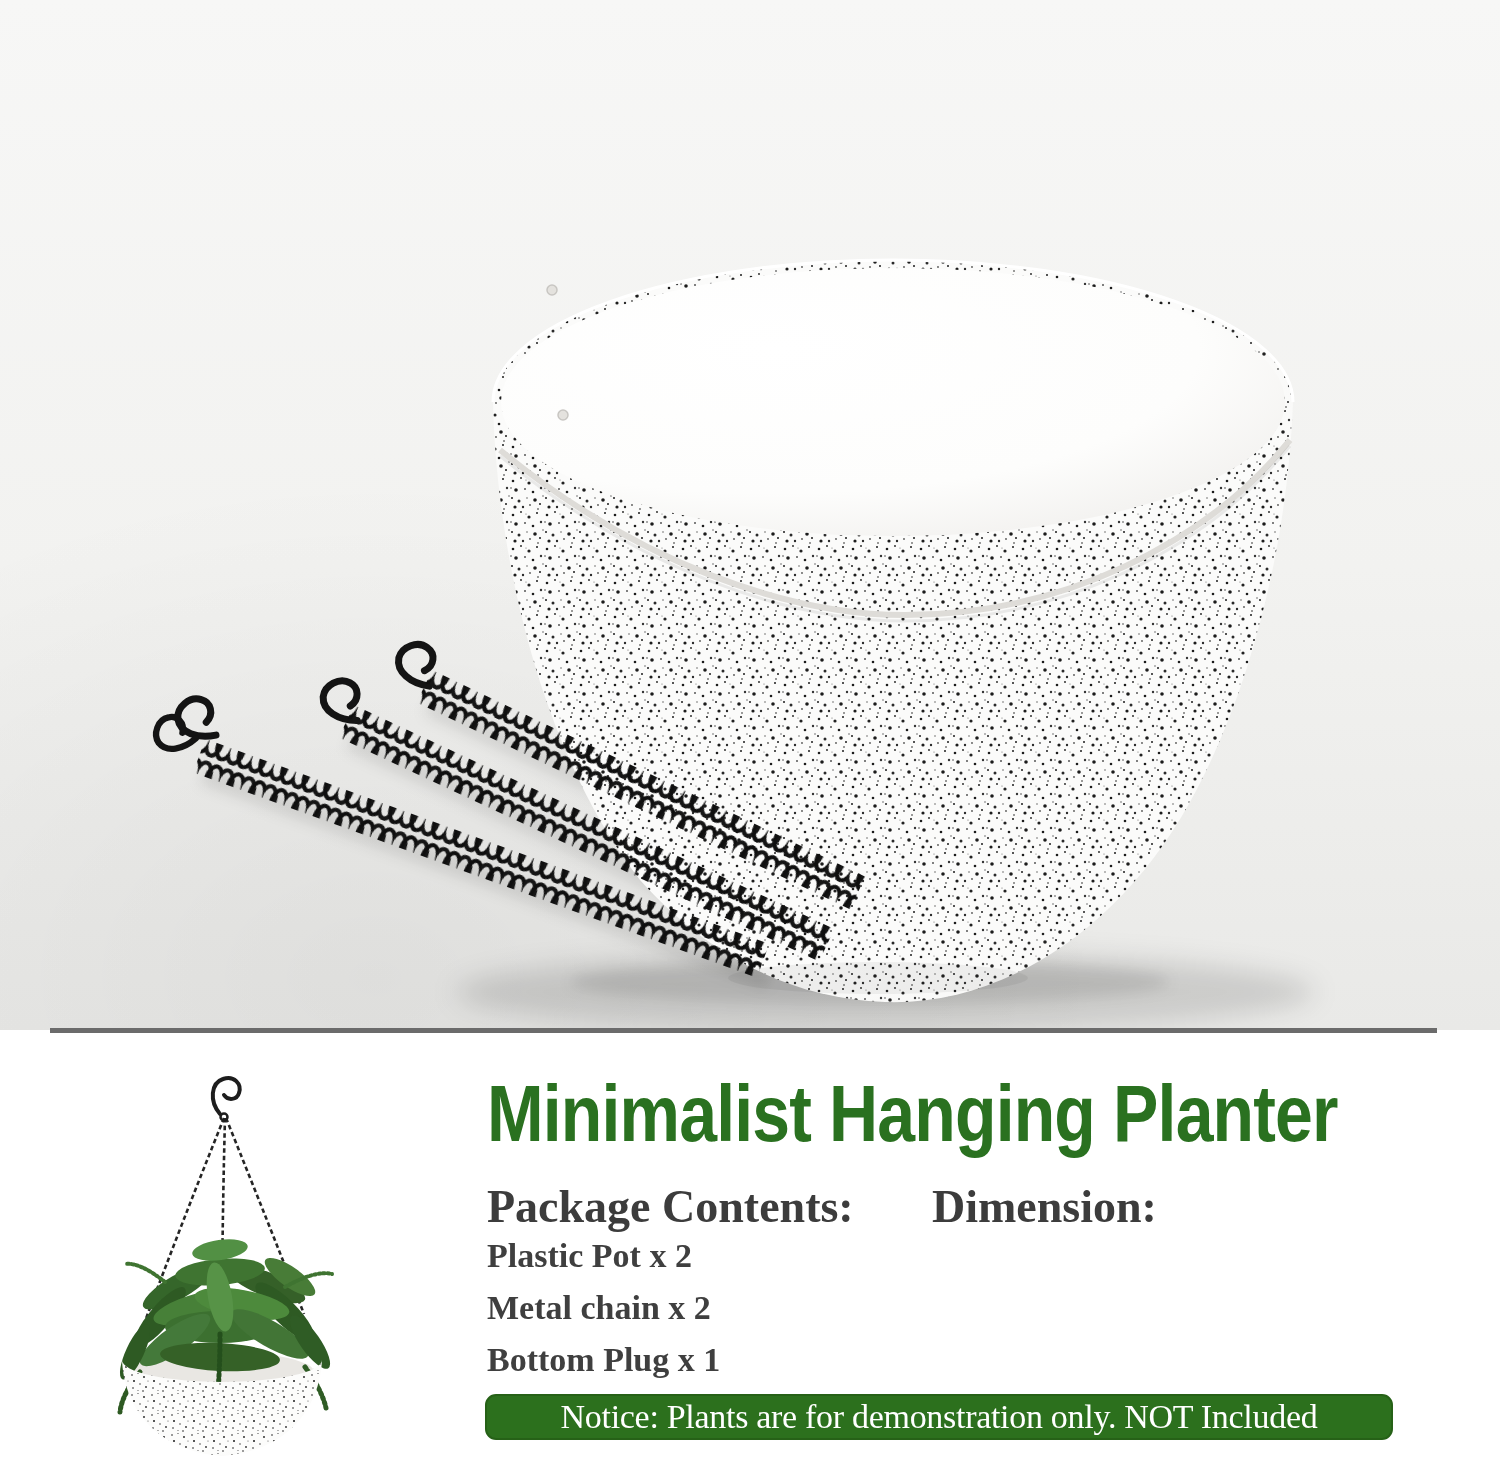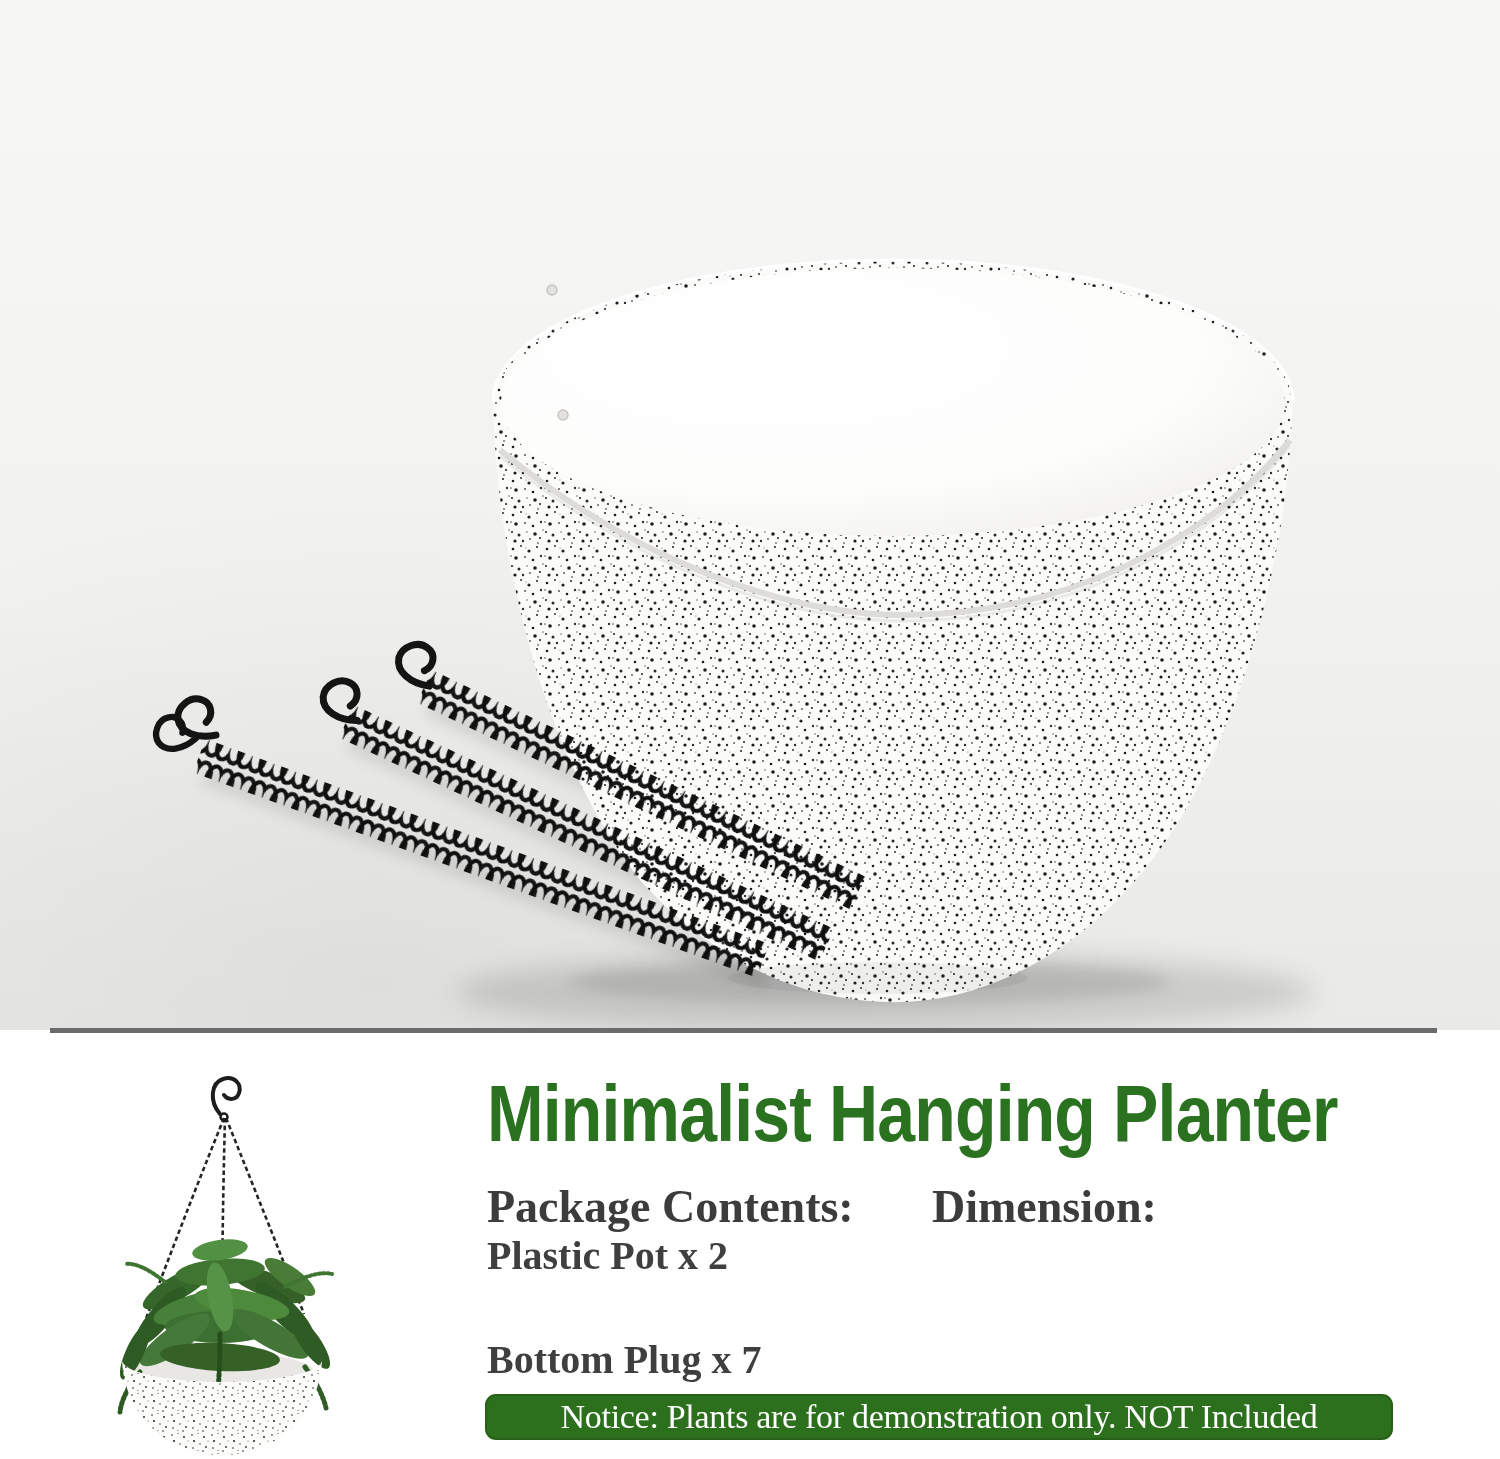--- a/index.html
+++ b/index.html
@@ -10,21 +10,21 @@
   .thumb{position:absolute;left:70px;top:1072px;width:395px;height:387px;}
   .product-title{position:absolute;left:487px;top:1072px;margin:0;
       font-family:"Liberation Sans",sans-serif;font-weight:bold;font-size:80px;line-height:84px;
       color:#2a7120;white-space:nowrap;letter-spacing:-1px;
       transform:scaleX(0.85);transform-origin:left top;}
   .col{position:absolute;top:1183px;color:#3c3c3c;}
   .col-package{left:487px;width:450px;height:230px;}
   .col-dims{left:932px;width:520px;height:180px;}
   .col h2{position:absolute;left:0;top:0;margin:0;font-size:46px;line-height:48px;
       font-weight:bold;color:#3c3c3c;white-space:nowrap;}
-  .col p{position:absolute;left:0;margin:0;font-size:40px;line-height:42px;
+  .col p{position:absolute;left:0;margin:0;font-size:34px;line-height:42px;
       font-weight:bold;color:#3f3f3f;white-space:nowrap;}
   .row-1{top:52px;} .row-2{top:104px;} .row-3{top:156px;}
   .notice-banner{position:absolute;left:485px;top:1394px;width:908px;height:46px;
       background:#2c701d;border:2px solid #266117;border-radius:11px;box-sizing:border-box;
       text-align:center;}
   .notice-banner span{display:inline-block;font-size:34px;line-height:42px;font-weight:normal;
       color:#ffffff;white-space:nowrap;letter-spacing:-0.3px;}
 </style>
 </head>
 <body>
@@ -209,21 +209,22 @@
     <path d="M52,288 C54,330 80,378 152,384 C224,378 250,330 252,288 A100,22 0 0 1 52,288 Z" fill="url(#potShadeS)"></path>
   </g>
 </svg>
 </div>
 
 <h1 class="product-title">Minimalist Hanging Planter</h1>
 
 <div class="col col-package">
   <h2>Package Contents:</h2>
   <p class="row-1">Plastic Pot x 2</p>
-  <p class="row-3">Bottom Plug x 7</p>
+  <p class="row-2">Metal chain x 2</p>
+  <p class="row-3">Bottom Plug x 1</p>
 </div>
 
 <div class="col col-dims">
   <h2>Dimension:</h2>
 </div>
 
 <div class="notice-banner">
   <span>Notice: Plants are for demonstration only. NOT Included</span>
 </div>
 

